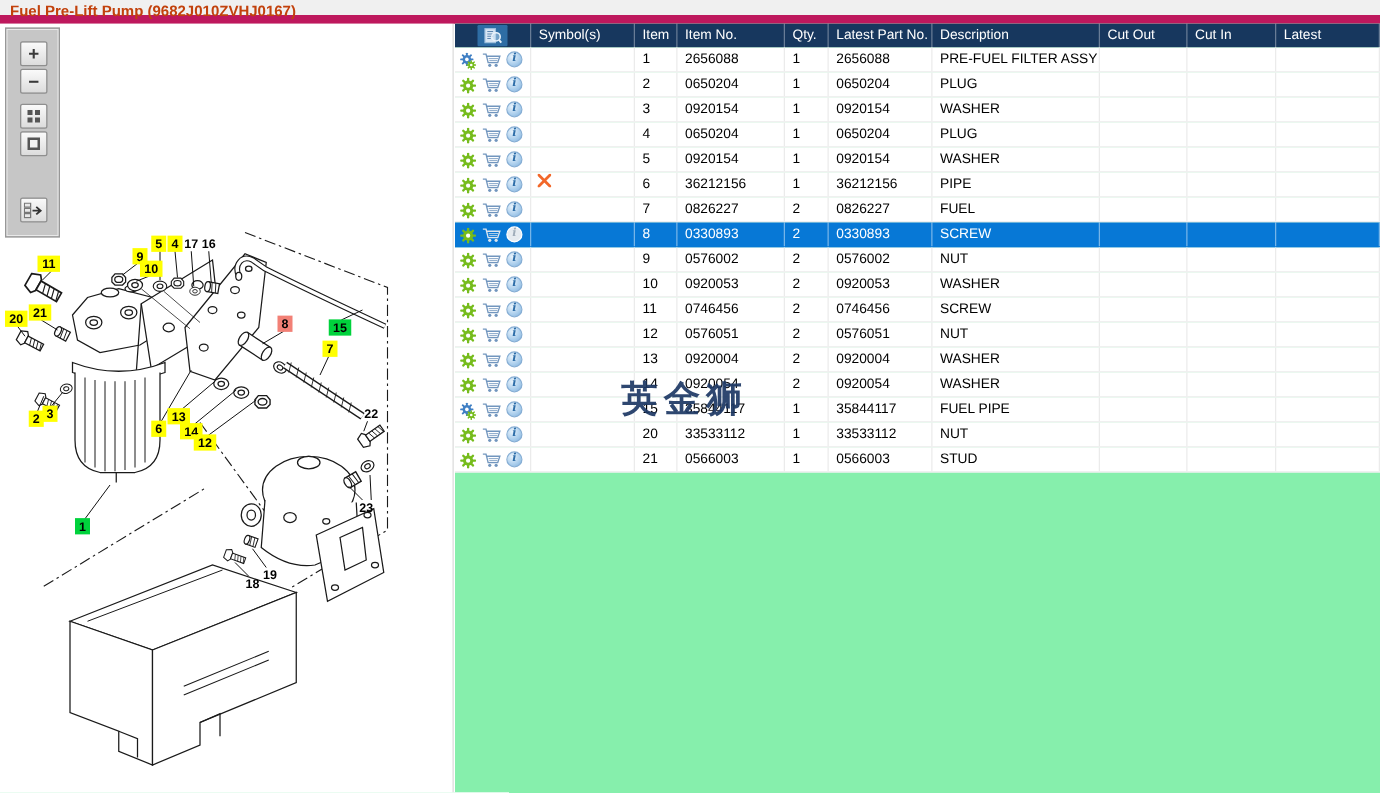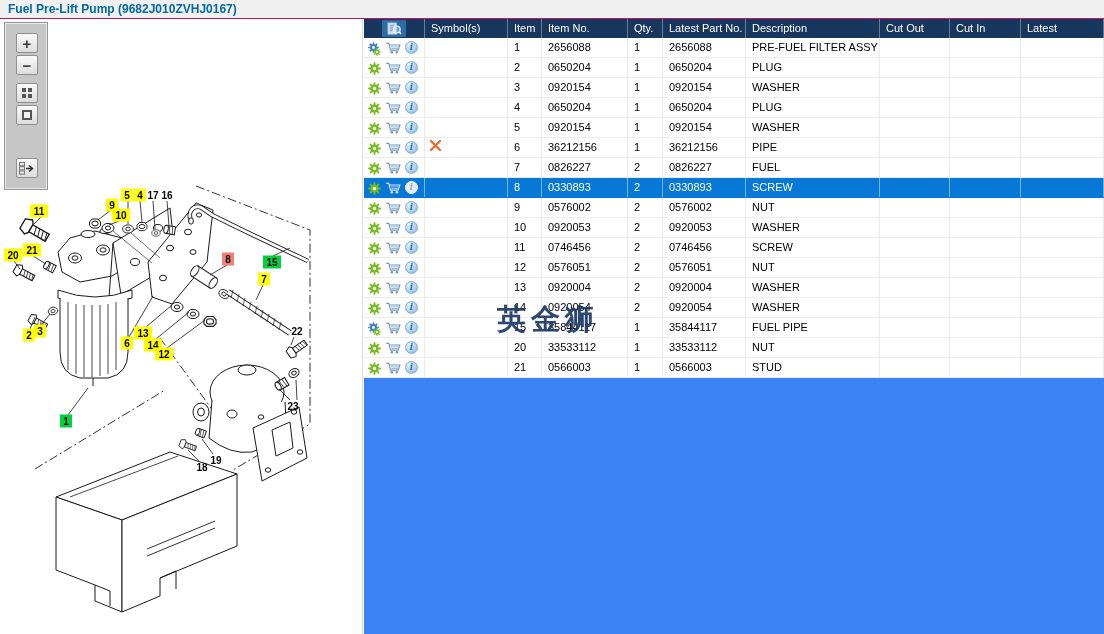--- a/index.html
+++ b/index.html
@@ -2,43 +2,43 @@
 <html><head>
 <meta charset="utf-8">
 <style>
   * { margin:0; padding:0; box-sizing:border-box; }
   html,body { background:#fff; }
   body { font-family:"Liberation Sans","DejaVu Sans",sans-serif; }
   .app { position:relative; width:1104px; height:634px; background:#fff; overflow:hidden; }
 
   
   .title-bar { position:absolute; left:0; top:0; width:1104px; height:19px;
-    background:#F0F0F0; border-bottom:1px solid #be185d;
-    font-size:12px; font-weight:bold; color:#0369a1; line-height:18px; padding-left:8px; }
+    background:#F0F0F0; border-bottom:7px solid #be185d;
+    font-size:12px; font-weight:bold; color:#c2410c; line-height:18px; padding-left:8px; }
 
   
   .diagram-panel { position:absolute; left:0; top:19px; width:362px; height:615px; background:#fff; }
   .panel-divider { position:absolute; left:362px; top:19px; width:1px; height:615px; background:#DCDCDC; }
 
   .dg-toolbar { position:absolute; left:4px; top:3px; width:44px; height:168px;
     background:#C6C6C6; border:1px solid #979797; box-shadow:inset 0 0 0 1px #E9E9E9; z-index:5; }
   .tool-btn { position:absolute; left:11px; width:22px; height:20px;
     background:linear-gradient(#FAFAFA,#DCDCDC); border:1px solid #8F8F8F; border-radius:2px;
     display:flex; align-items:center; justify-content:center; cursor:pointer;
     font-size:15px; font-weight:bold; color:#3A3A3A; line-height:1; }
   .glyph-tiles-wrap { position:relative; width:10px; height:10px; }
   .glyph-tiles { position:absolute; left:0; top:0; width:4px; height:4px; background:#555;
     box-shadow:6px 0 #555, 0 6px #555, 6px 6px #555; }
   .glyph-box { display:block; width:10px; height:10px; border:2px solid #555; background:#F2F2F2; }
 
   .dg-svg { position:absolute; left:0; top:0; }
   .callout text { font-family:"Liberation Sans","DejaVu Sans",sans-serif; font-size:10px; font-weight:bold; fill:#000; }
 
   
-  .table-panel { position:absolute; left:364px; top:19px; width:740px; height:615px; background:#3b82f6; }
+  .table-panel { position:absolute; left:364px; top:19px; width:740px; height:615px; background:#86efac; }
   .thead, .trow { display:grid; grid-template-columns:61px 83px 34px 86px 35px 83px 134px 70px 71px 83px; }
   .thead { height:19px; background:#17375E; color:#fff; }
   .hcell { font-size:11px; line-height:19px; padding-left:6px; border-right:1px solid rgba(255,255,255,0.35);
     white-space:nowrap; overflow:hidden; }
   .hcell.first { padding:0; display:flex; align-items:center; justify-content:center; }
   .hdr-icon-bg { display:inline-flex; align-items:center; justify-content:center;
     width:24px; height:17px; background:#2E6DA4; border-radius:1px; }
   .trow { height:20px; background:#fff; border-bottom:1px solid #EBEBEB; cursor:default; }
   .tcell { font-size:11px; line-height:19px; padding-left:6px; border-right:1px solid #EBEBEB;
     color:#000; white-space:nowrap; overflow:hidden; }

